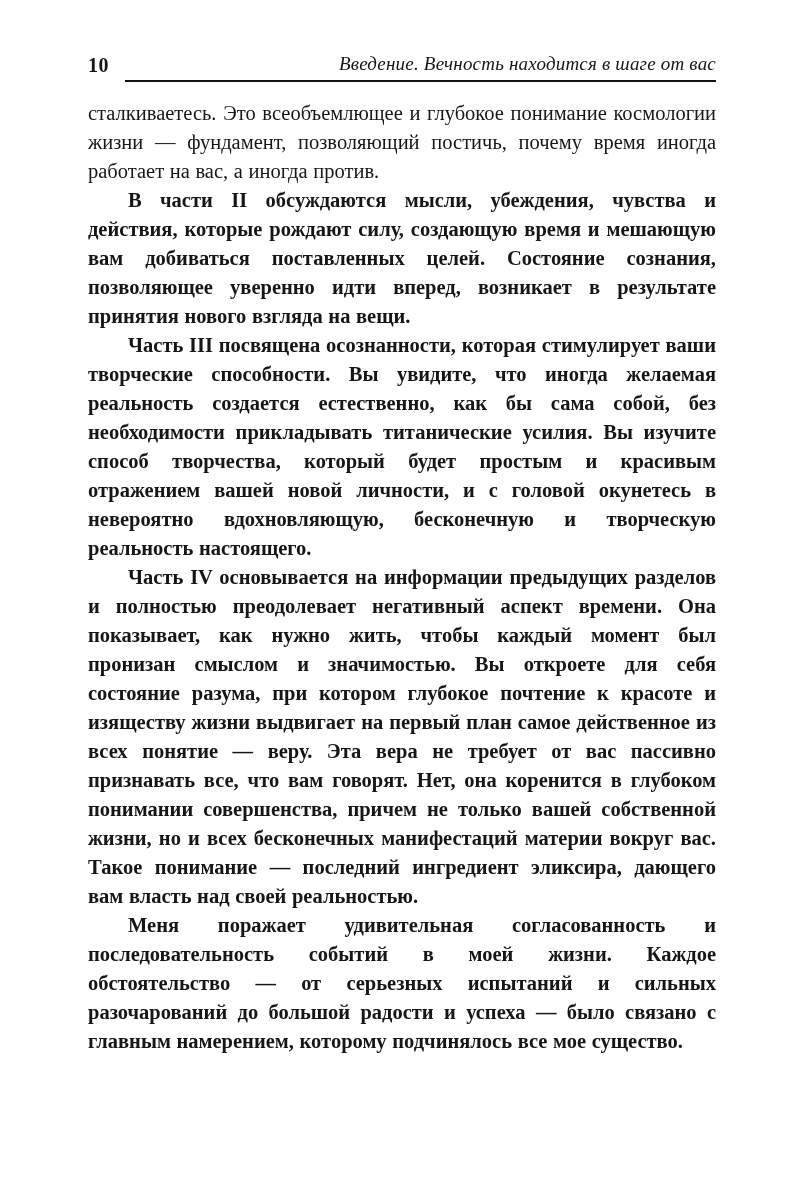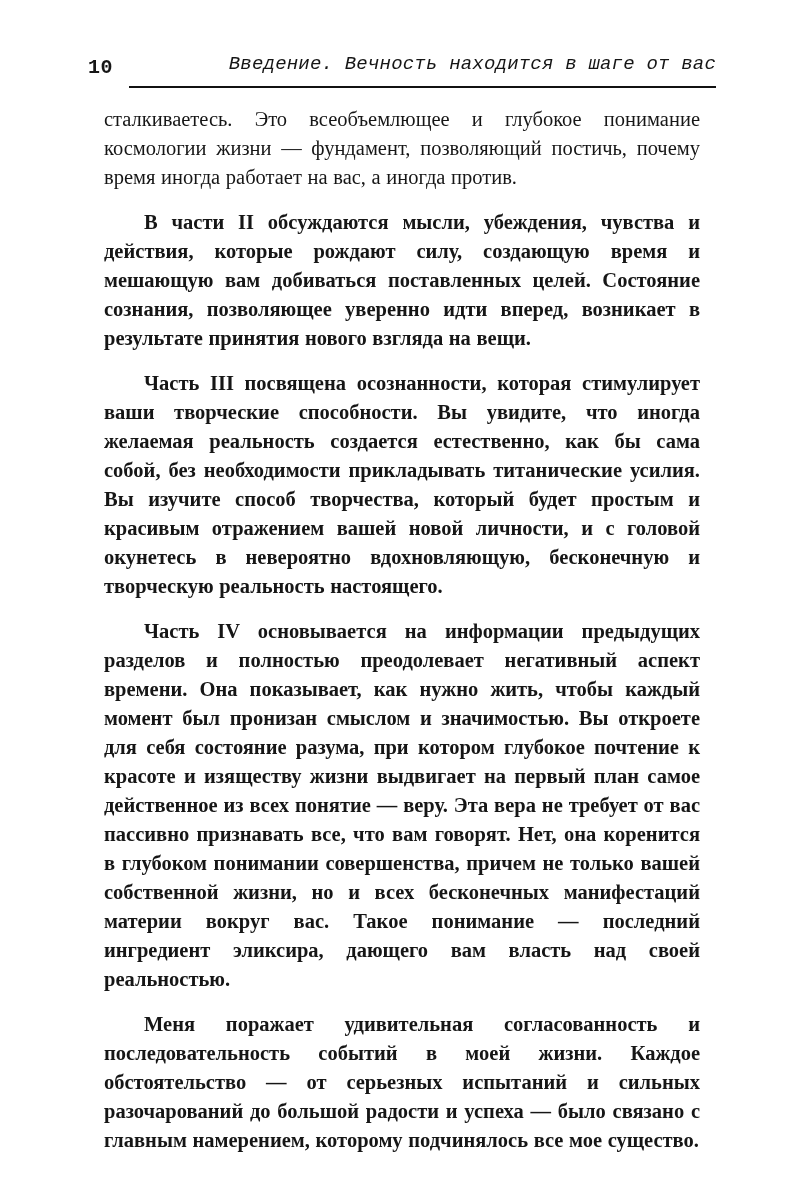--- a/index.html
+++ b/index.html
@@ -13,54 +13,53 @@
     height: 1181px;
     box-sizing: border-box;
     background: #ffffff;
     padding: 54px 87px 0 88px;
     font-family: "Liberation Serif", "DejaVu Serif", serif;
     color: #161616;
     overflow: hidden;
   }
   .page-header {
     display: flex;
-    align-items: center;
-    font-family: Liberation Mono, monospace;
+    align-items: flex-start;
   }
   .page-number {
     font-weight: bold;
     font-size: 20px;
     line-height: 1.1;
     padding-right: 16px;
     padding-bottom: 5px;
     letter-spacing: 0.5px;
   }
   .header-rule-area {
     flex: 1;
     border-bottom: 2px solid #111111;
     text-align: right;
-    padding-bottom: 11px;
+    padding-bottom: 5px;
   }
   .running-title {
     font-style: italic;
     font-size: 19px;
     line-height: 1.1;
     letter-spacing: 0.2px;
   }
   .page-body {
     margin-top: 17px;
     text-align: justify;
     font-size: 20.5px;
     line-height: 29px;
     hyphens: auto;
     -webkit-hyphens: auto;
     word-spacing: 0.5px;
   }
   .para {
-    margin: 16px;
+    margin: 0;
   }
   .para.indent {
     text-indent: 40px;
     font-weight: bold;
   }
 </style>
 </head>
 <body>
 
 <div class="page">

